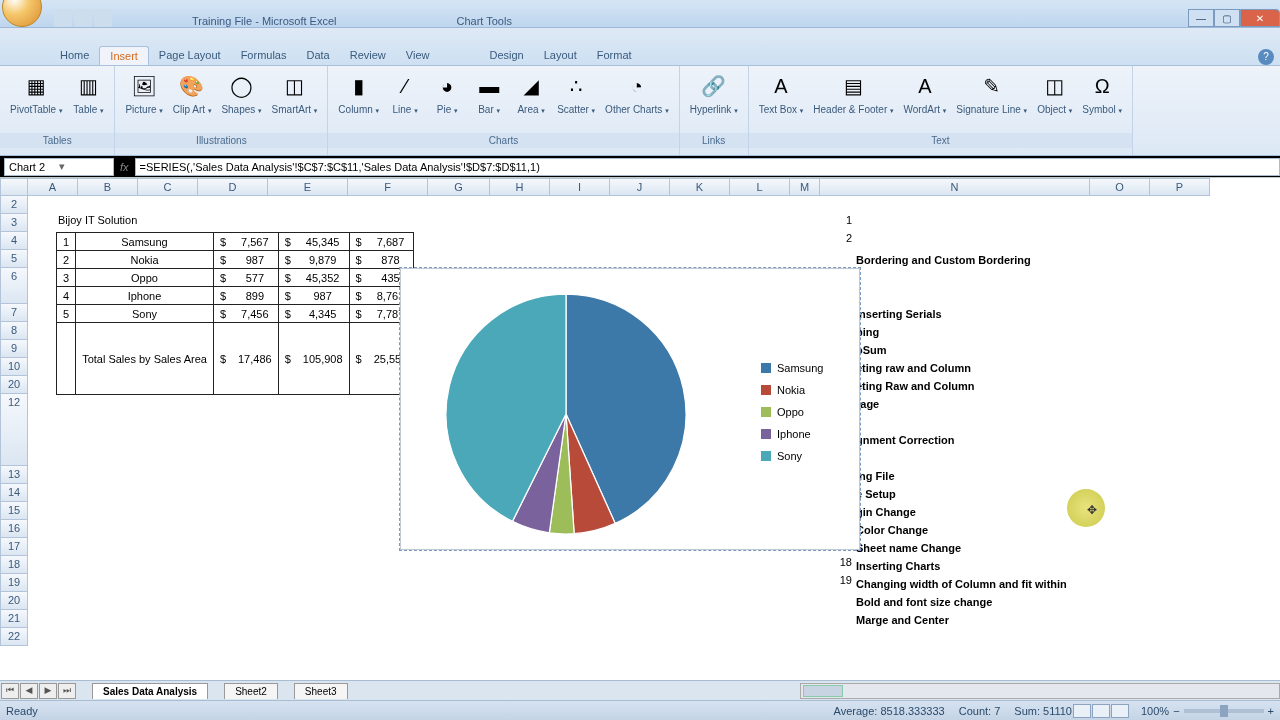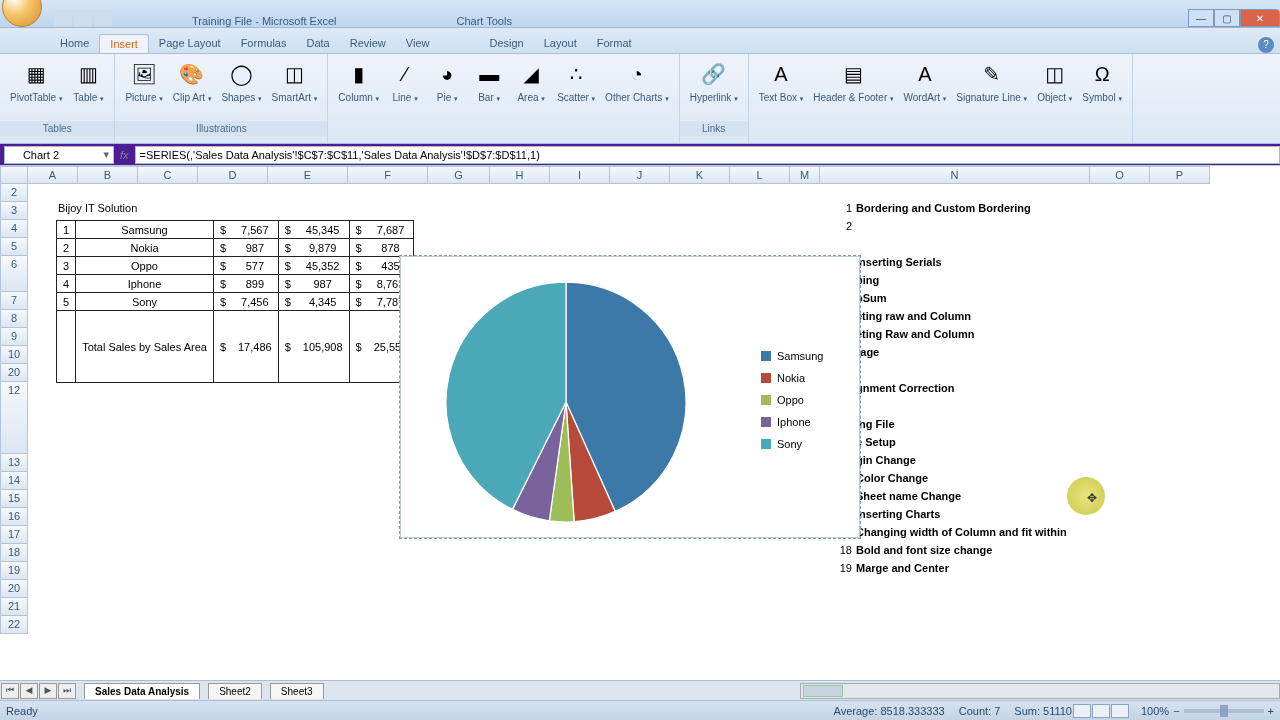--- a/index.html
+++ b/index.html
@@ -10,39 +10,39 @@
 .office-btn { width:40px; height:40px; margin:-6px 4px 0 2px; background:radial-gradient(circle at 30% 30%,#fff,#f5c76a 40%,#d98b2e); border-radius:50%; border:1px solid #b8862a; position:relative; z-index:5; }
 .qat { display:flex; gap:2px; margin-left:8px; }
 .qat-btn { width:18px; height:18px; background:#cde; border-radius:2px; }
 .title-text { margin-left:80px; color:#3b5a80; }
 .context-title { margin-left:120px; color:#3b5a80; }
 .win-btns { margin-left:auto; display:flex; }
 .win-btn { width:26px; height:18px; background:#cfe0f2; border:1px solid #7a9ac0; display:flex; align-items:center; justify-content:center; color:#2a4a6a; font-size:10px; }
 .win-btn.close { background:#d9644a; color:#fff; width:40px; border-radius:0 4px 0 0; }
 
 
-.tabbar { height:26px; background:linear-gradient(#dee9f5,#cde0f2); display:flex; align-items:flex-end; padding-left:50px; border-bottom:1px solid #a9c0dc; }
+.tabbar { height:38px; background:linear-gradient(#dee9f5,#cde0f2); display:flex; align-items:flex-end; padding-left:50px; border-bottom:1px solid #a9c0dc; }
 .tab { padding:3px 10px; color:#3a5a7c; cursor:pointer; }
 .tab.active { background:#f0f4fa; border:1px solid #a9c0dc; border-bottom:none; border-radius:3px 3px 0 0; color:#d46a1c; }
 .tab.context { color:#3a5a7c; }
 .help-icons { margin-left:auto; display:flex; gap:4px; padding-right:6px; }
 .help-icons span { width:16px; height:16px; background:#5a8bc0; border-radius:50%; color:#fff; text-align:center; line-height:16px; font-size:10px; }
 
 
 .ribbon { height:90px; background:linear-gradient(#eef3fa,#dce8f5); display:flex; border-bottom:1px solid #a5bdd8; }
 .rgroup { border-right:1px solid #c4d4e8; padding:2px 6px 0; display:flex; flex-direction:column; }
 .rgroup-btns { display:flex; gap:2px; flex:1; }
 .rgroup-label { text-align:center; color:#4a6a8c; font-size:10px; padding:2px 0; background:#d4e2f2; margin:16px -6px; }
 .rbtn { display:flex; flex-direction:column; align-items:center; justify-content:flex-start; padding:2px 4px; cursor:pointer; min-width:40px; }
 .rbtn-icon { width:32px; height:32px; display:flex; align-items:center; justify-content:center; font-size:20px; }
 .rbtn-label { color:#3a5a7c; font-size:10px; text-align:center; margin-top:2px; }
 .rbtn small { font-size:7px; color:#3a5a7c; }
 
 
-.fbar { height:22px; background:#4c1d95; display:flex; align-items:center; border-bottom:1px solid #bcc;text-align:right; }
+.fbar { height:22px; background:#000000; display:flex; align-items:center; border-bottom:1px solid #bcc; }
 .namebox { width:110px; height:18px; border:1px solid #aabbcc; background:#fff; margin-left:4px; display:flex; align-items:center; padding:0 4px; }
 .namebox span { flex:1; }
 .namebox .dd { color:#666; }
 .fx { margin:0 6px; color:#888; font-style:italic; }
 .formula-input { flex:1; height:18px; border:1px solid #aabbcc; background:#fff; padding:0 4px; display:flex; align-items:center; }
 
 
 .grid-wrap { position:relative; height:480px; background:#fff; overflow:hidden; }
 .colhdr { display:flex; position:absolute; top:0; left:0; height:18px; z-index:2; }
 .colhdr .sel-all { width:28px; background:linear-gradient(#f5f8fc,#dbe6f2); border:1px solid #b4c4d8; }
@@ -59,34 +59,34 @@
 .dtable .cur { text-align:left; width:12px; border-right:none; }
 .dtable .cur + .num { border-left:none;text-align:center; }
 
 .company { position:absolute; top:36px; left:58px; }
 
 
 .tasks { position:absolute; top:0; left:830px; width:300px; }
 .tasks-title { font-weight:bold; height:18px; }
 .task-row { height:18px; display:flex; }
 .task-row .tn { width:26px; text-align:right; padding-right:4px; }
-.task-row .tt { font-weight:bold; }
+.task-row .tt { font-weight:bold;margin-top:40px; }
 
 
 .chart { position:absolute; top:90px; left:400px; width:460px; height:282px; background:#fff; border:1px solid #c0c8d0; }
 .chart-sel { position:absolute; inset:-2px; border:1px dashed #7a9ac0; pointer-events:none; }
 .pie-wrap { position:absolute; top:20px; left:40px; width:250px; height:250px; }
 .legend { position:absolute; top:88px; left:360px; }
 .legend-item { display:flex; align-items:center; height:22px; gap:6px; }
 .legend-sw { width:10px; height:10px; }
 
 
 .sheettabs { position:absolute; bottom:20px; left:0; right:0; height:20px; background:#dbe5f0; display:flex; align-items:center; border-top:1px solid #a8bcd2; }
 .navbtn { width:18px; height:16px; border:1px solid #999; background:#eee; text-align:center; line-height:12px; color:#555; margin-left:1px; font-size:9px; }
-.stab { padding:2px 10px; background:#f5f5f5; border:1px solid #999; border-bottom:none; margin-left:8px; font-size:10px; }
+.stab { padding:2px 10px; background:#f5f5f5; border:1px solid #999; border-bottom:none; margin-left:16px; font-size:10px; }
 .stab.active { background:#fff; font-weight:bold; }
 .hscroll { margin-left:auto; width:480px; height:16px; background:#e4e8ee; border:1px solid #aaa; position:relative; }
 .hscroll .thumb { position:absolute; left:2px; top:1px; width:40px; height:12px; background:#c8d4e2; border:1px solid #8ca; }
 
 
 .status { position:absolute; bottom:0; left:0; right:0; height:20px; background:linear-gradient(#d6e2f0,#c4d4e6); display:flex; align-items:center; padding:0 6px; color:#2a4a6a; font-size:10px; border-top:1px solid #a8bcd2; }
 .status .agg { margin-left:auto; display:flex; gap:14px; }
 .zoom { display:flex; align-items:center; gap:4px; margin-left:12px; }
 .viewbtn { width:18px; height:14px; border:1px solid #8ca4c0; background:#eaf0f8; margin-left:1px; }
 .slider { width:80px; height:4px; background:#b0c0d4; position:relative; }
@@ -191,20 +191,21 @@
         </div>
         <div class="rbtn">
           <div class="rbtn-icon">∴</div>
           <div class="rbtn-label">Scatter <small>▾</small></div>
         </div>
         <div class="rbtn">
           <div class="rbtn-icon">◔</div>
           <div class="rbtn-label">Other Charts <small>▾</small></div>
         </div>
       </div>
+      <div class="rgroup-label">Charts</div>
     </div>
     <div class="rgroup">
       <div class="rgroup-btns">
         <div class="rbtn">
           <div class="rbtn-icon">🔗</div>
           <div class="rbtn-label">Hyperlink <small>▾</small></div>
         </div>
       </div>
       <div class="rgroup-label">Links</div>
     </div>
@@ -228,20 +229,21 @@
         </div>
         <div class="rbtn">
           <div class="rbtn-icon">◫</div>
           <div class="rbtn-label">Object <small>▾</small></div>
         </div>
         <div class="rbtn">
           <div class="rbtn-icon">Ω</div>
           <div class="rbtn-label">Symbol <small>▾</small></div>
         </div>
       </div>
+      <div class="rgroup-label">Text</div>
     </div>
   </div>
 
 <div class="fbar">
   <div class="namebox">
     <span>Chart 2</span>
     <span class="dd">▾</span>
   </div>
   <span class="fx">fx</span>
   <div class="formula-input">

